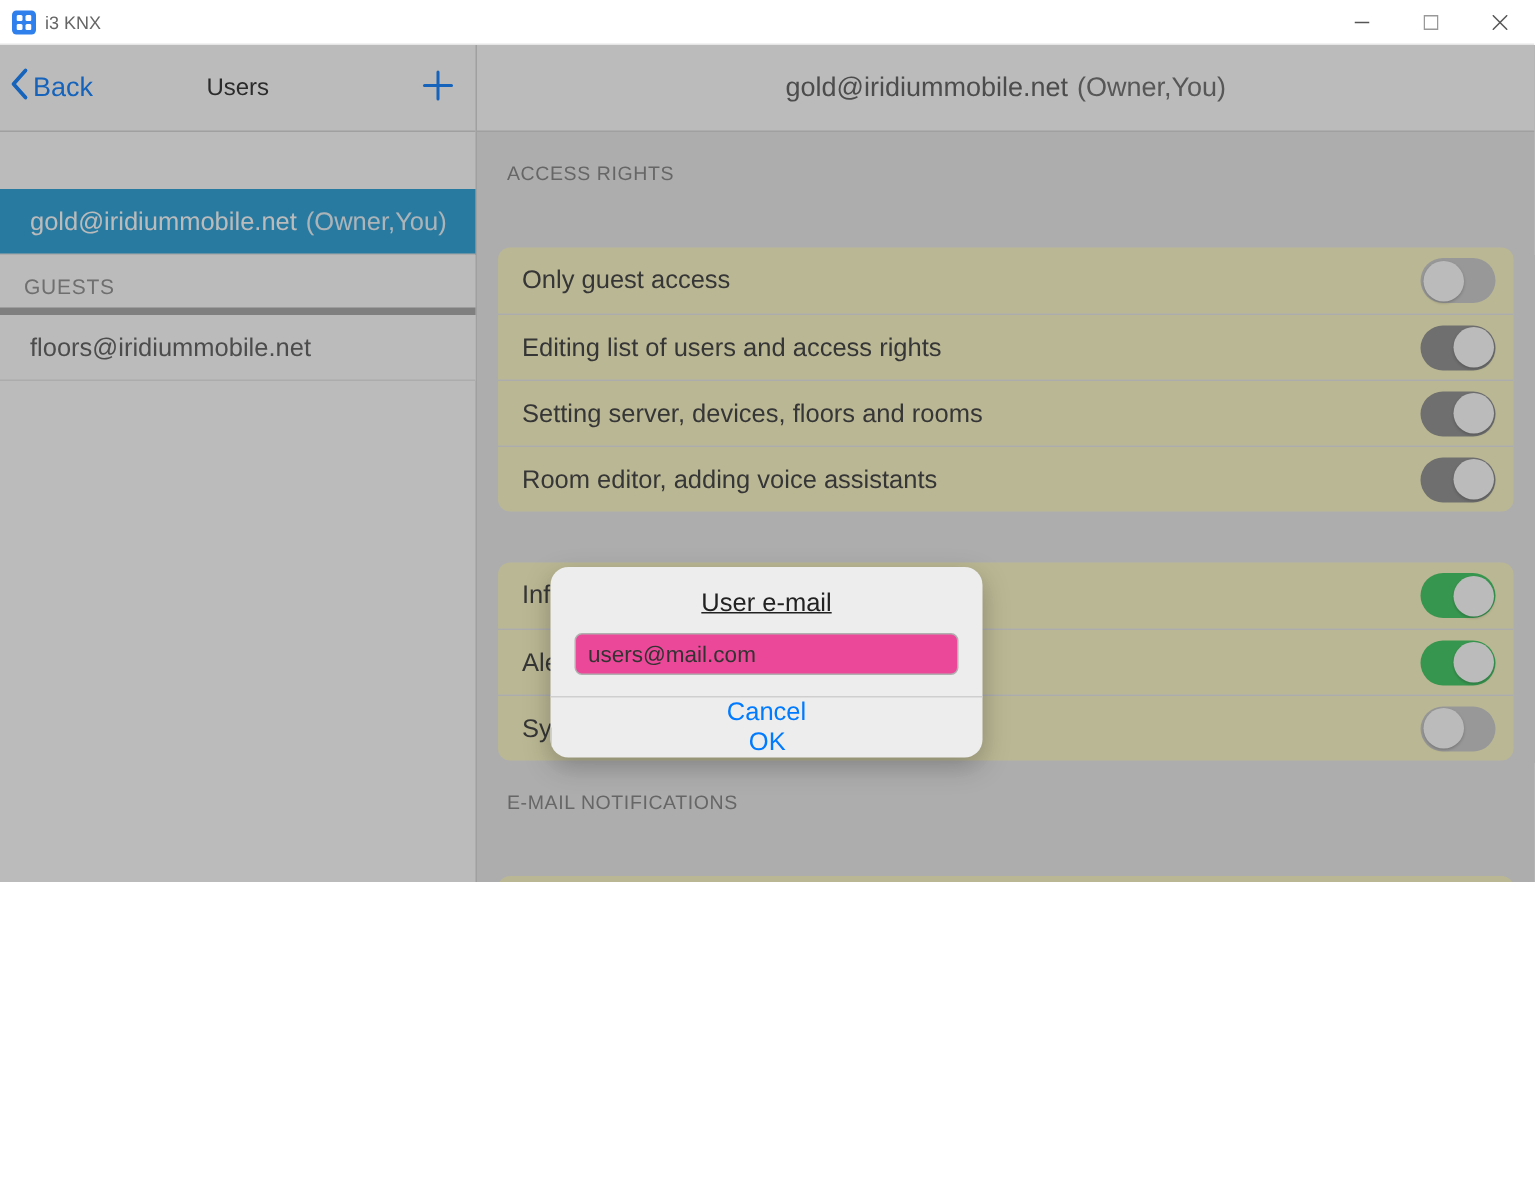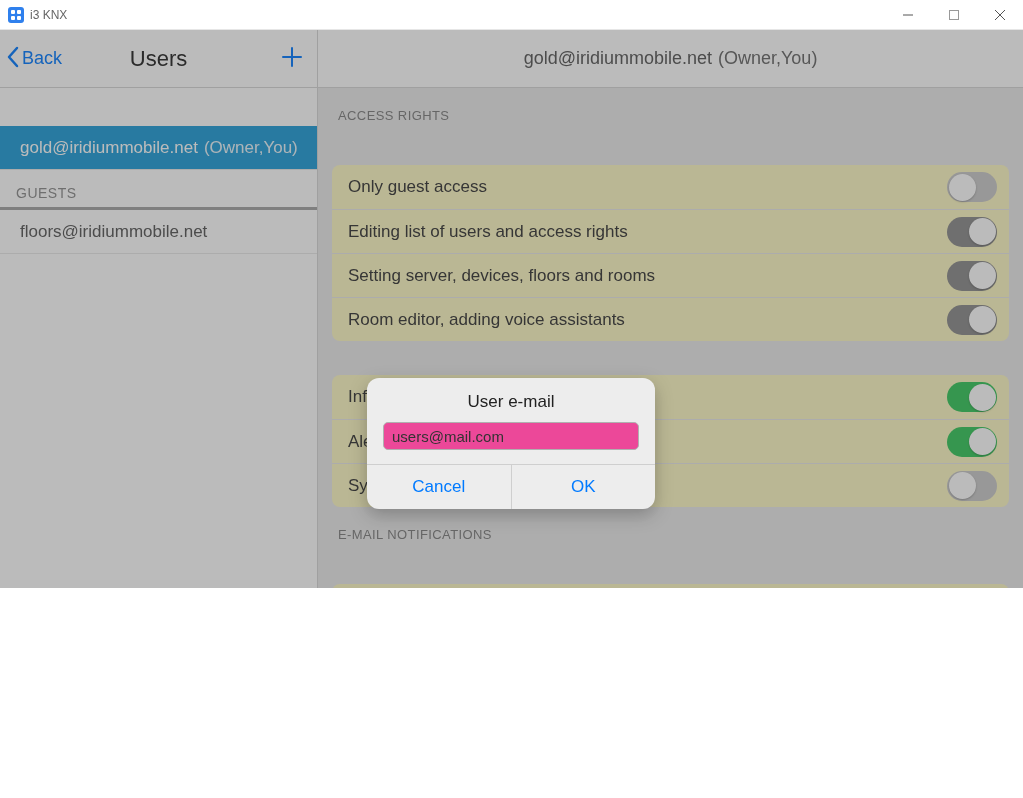--- a/index.html
+++ b/index.html
@@ -27,39 +27,39 @@
   }
   .sidebar-header {
     height: 58px; display: flex; align-items: center; justify-content: center;
     border-bottom: 1px solid #d6d6d6; position: relative;
   }
   .back-btn {
     position: absolute; left: 6px; top: 0; bottom: 0; display: flex; align-items: center;
     color: #0079FF; font-size: 18px; cursor: pointer;
   }
   .back-btn .chev { font-size: 24px; margin-right: 2px; line-height: 1; }
-  .sidebar-title { font-size: 22px; color: #222; }
+  .sidebar-title { font-size: 16px; color: #222; }
   .add-btn {
     position: absolute; right: 14px; top: 0; bottom: 0; display: flex; align-items: center;
     color: #0079FF; font-size: 28px; cursor: pointer; font-weight: 300;
   }
   .user-row {
     height: 44px; display: flex; align-items: center; padding: 0 20px;
     font-size: 17px; border-bottom: 1px solid #e8e8e8; background: #fff;
   }
   .user-row .email { color: #555; }
   .user-row .suffix { color: #888; margin-left: 6px; }
   .user-row.selected { background: #1E9CD7; }
   .user-row.selected .email { color: #fff; }
   .user-row.selected .suffix { color: #e9f4fb; }
   .section-label {
     height: 40px; display: flex; align-items: flex-end; padding: 0 16px 6px;
     font-size: 14px; color: #8a8a8a; letter-spacing: 0.5px;
   }
-  .sidebar .section-label { border-bottom: 3px solid #a3a3a3; text-align: center; }
+  .sidebar .section-label { border-bottom: 5px solid #a3a3a3; text-align: center; }
 
   
   .detail {
     flex: 1; background: #eaeaea; display: flex; flex-direction: column;
   }
   .detail-header {
     height: 58px; display: flex; align-items: center; justify-content: center;
     background: #fff; border-bottom: 1px solid #d6d6d6;
   }
   .detail-header .email { color: #555; font-size: 18px; }
@@ -98,29 +98,29 @@
     position: absolute; inset: 0; background: rgba(60,60,60,0.35);
   }
 
   
   .modal {
     position: absolute; width: 288px; left: 367px; top: 348px;
     background: #EDEDED; border-radius: 12px; overflow: hidden;
     box-shadow: 0 6px 18px rgba(0,0,0,0.25);
   }
   .modal-title {
-    text-align: center; font-size: 17px; color: #222; padding: 14px 12px 10px;
+    text-align: center; font-size: 17px; color: #222; padding: 14px 12px 10px; text-decoration: underline;
   }
   .modal-input-wrap { padding: 0 16px 14px; }
   .modal-input {
     width: 100%; height: 28px; border: 1px solid #b0b0b0; border-radius: 5px;
     background: #ec4899; padding: 0 8px; font-size: 15px; color: #333; outline: none;
   }
   .modal-buttons {
-    display: flex; border-top: 1px solid #cfcfcf;
+    display: flex; border-top: 1px solid #cfcfcf; flex-direction: column;
   }
   .modal-btn {
     flex: 1; height: 44px; display: flex; align-items: center; justify-content: center;
     color: #007AFF; font-size: 17px; cursor: pointer; background: transparent;
   }
   .modal-btn + .modal-btn { border-left: 1px solid #cfcfcf; }
 </style>
 </head>
 <body>
 

